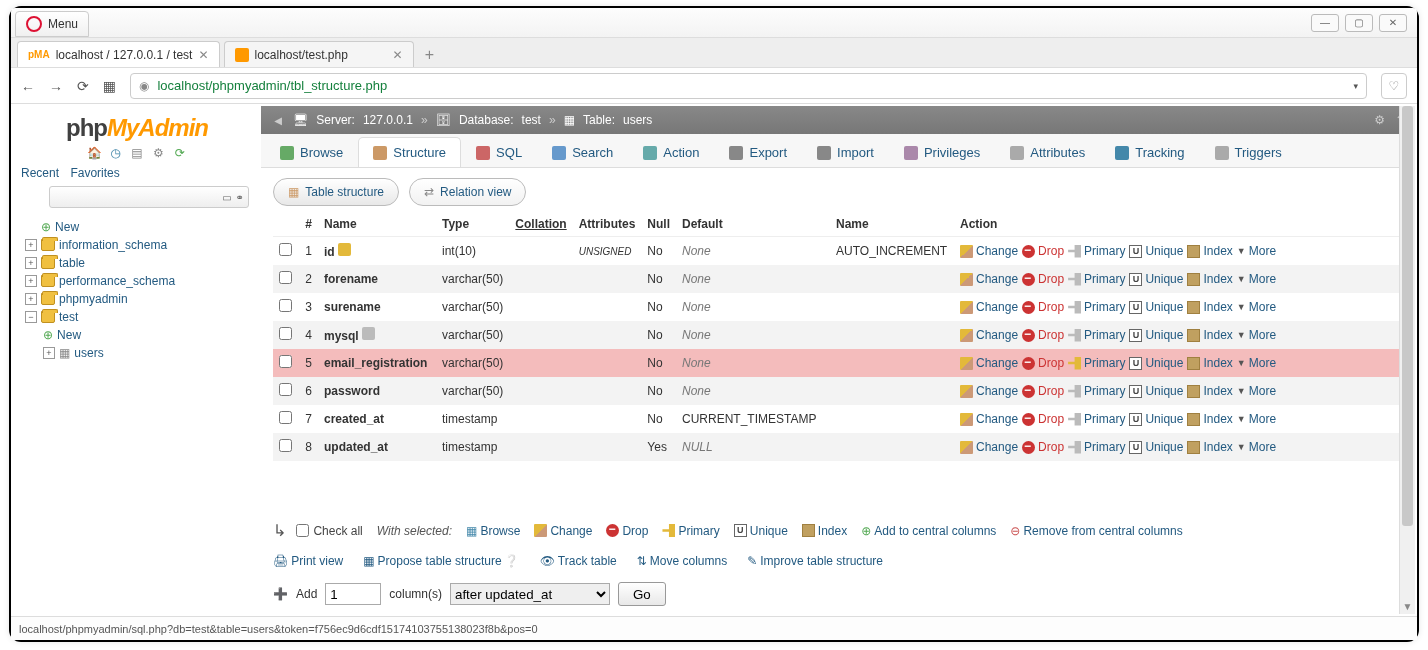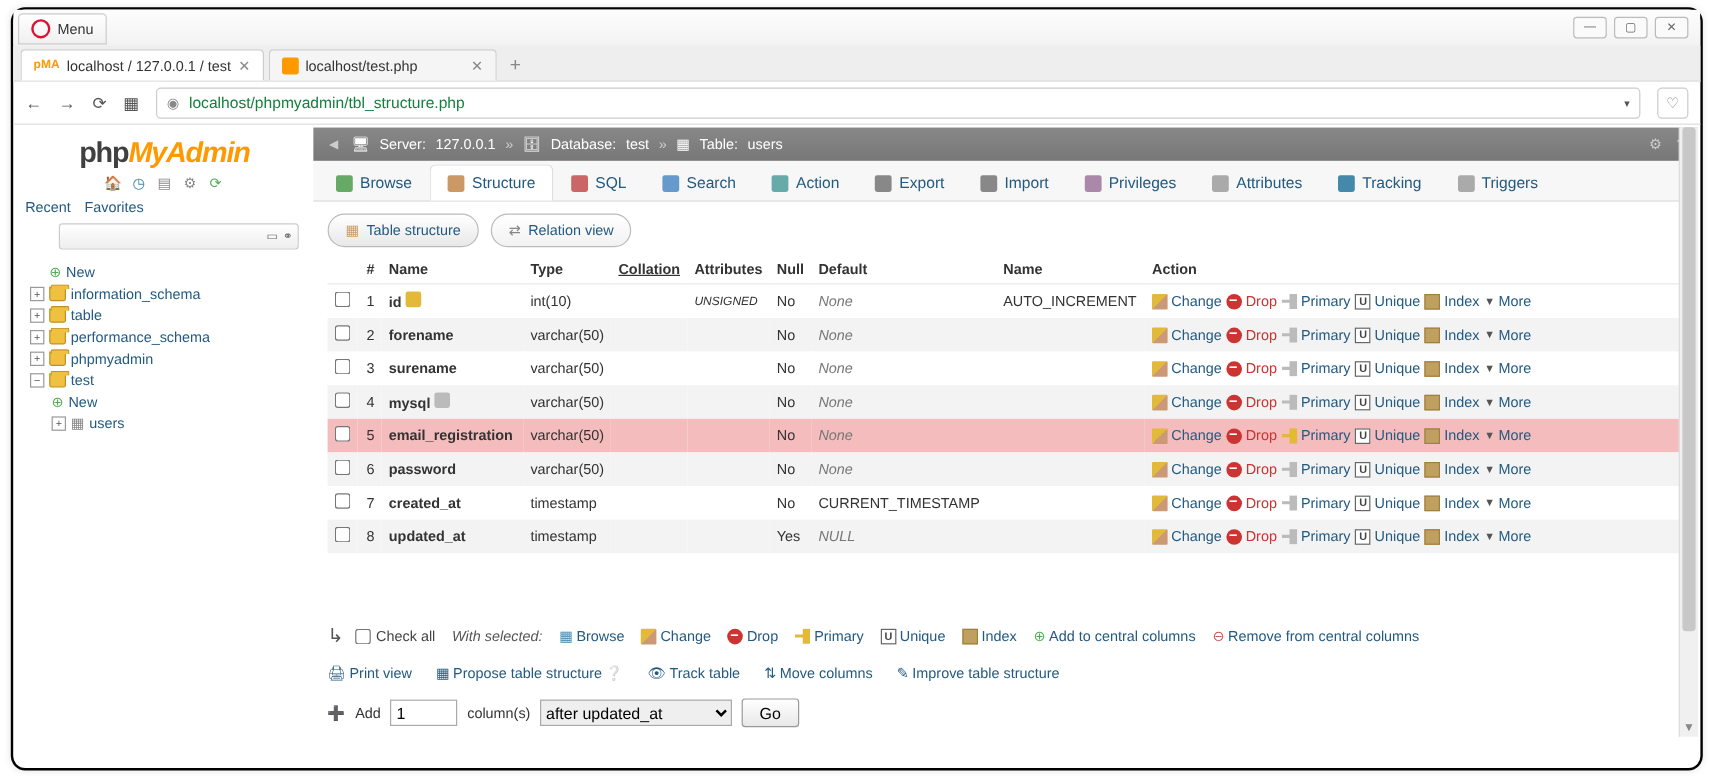--- a/index.html
+++ b/index.html
@@ -565,13 +565,16 @@
         <button>Go</button>
       </div>
     </div>
   </div>
 
   <div class="vscroll">
     <div class="thumb"></div>
     <div class="arrow down">▼</div>
   </div>
 
+  <div class="status">
+    <span>localhost/phpmyadmin/sql.php?db=test&amp;table=users&amp;token=f756ec9d6cdf15174103755138023f8b&amp;pos=0</span>
+  </div>
 </div>
 
 </body></html>

